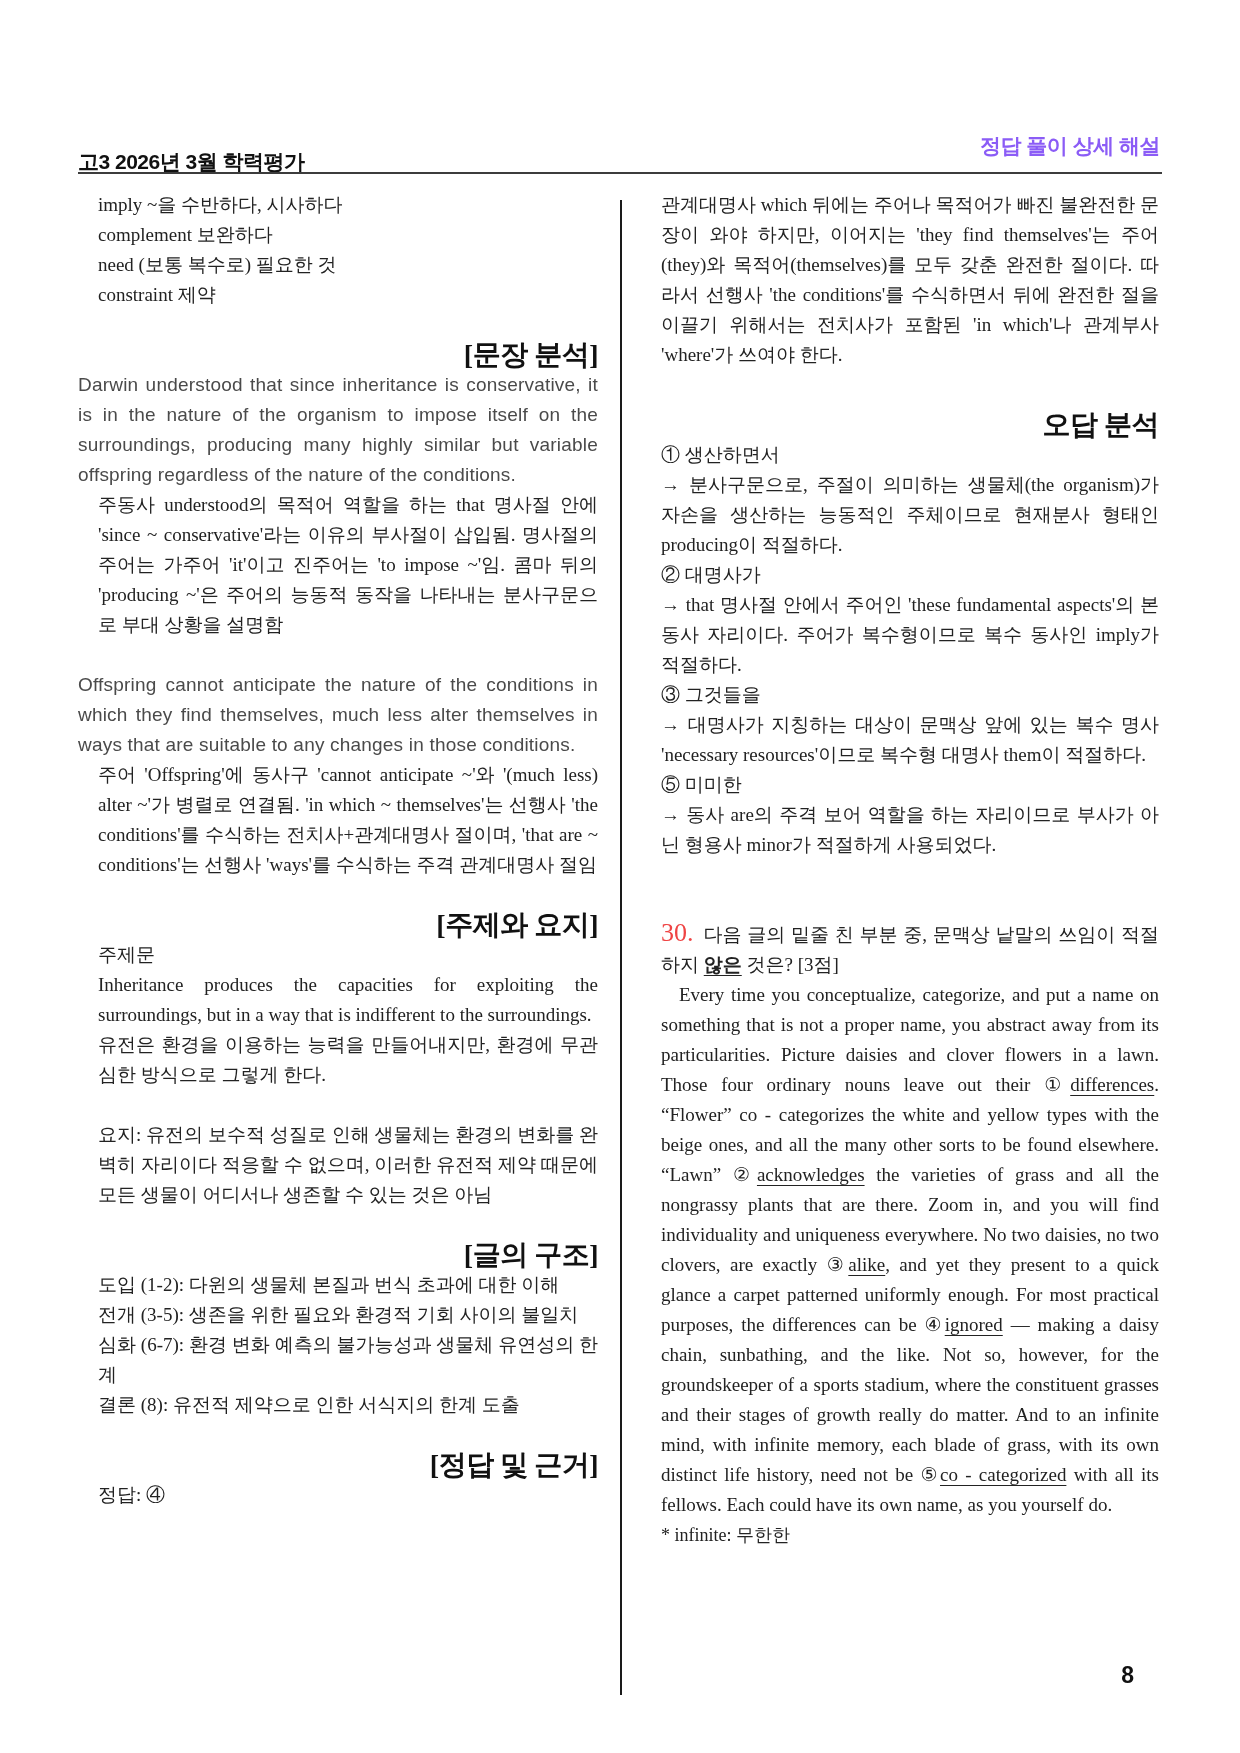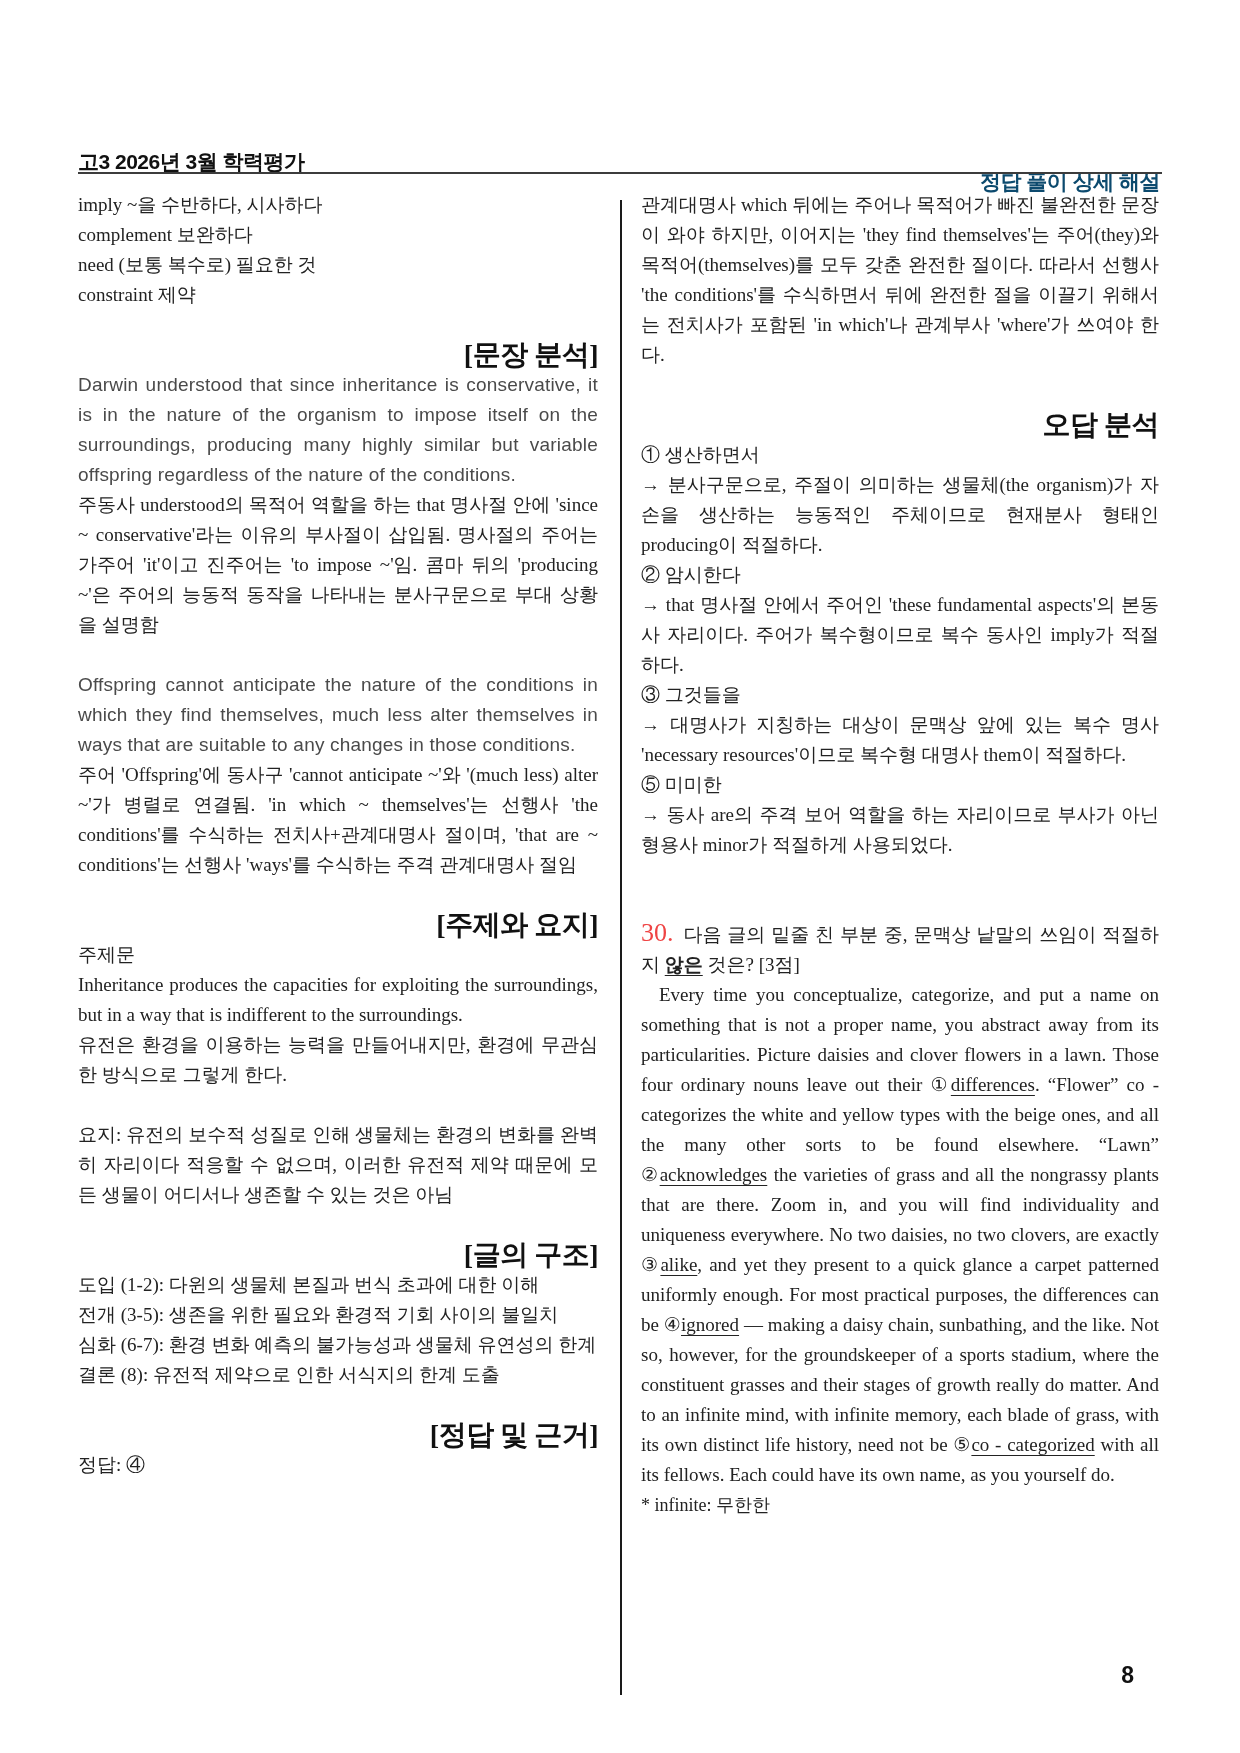--- a/index.html
+++ b/index.html
@@ -2,30 +2,30 @@
 <html><head>
 <meta charset="utf-8">
 <style>
   html,body{margin:0;padding:0;background:#ffffff;}
   .page{position:relative;width:1240px;height:1753px;background:#ffffff;overflow:hidden;
         font-family:"Liberation Serif",serif;color:#1d1d1d;}
   
   .header-left{position:absolute;left:78px;top:148px;font-family:"Liberation Sans",sans-serif;
         font-weight:bold;font-size:21px;letter-spacing:-0.5px;color:#111;}
   .header-right{position:absolute;right:80px;top:132px;font-family:"Liberation Sans",sans-serif;
-        font-weight:bold;font-size:21px;letter-spacing:-0.5px;color:#0c4a6e;margin-top:36px;}
+        font-weight:bold;font-size:21px;letter-spacing:-0.5px;color:#8b5cf6;}
   .header-rule{position:absolute;left:78px;top:172px;width:1084px;height:2px;background:#3c3c3c;}
   .divider{position:absolute;left:620px;top:200px;width:2px;height:1495px;background:#1a1a1a;}
   
   .col{position:absolute;top:190px;width:520px;}
   .col-left{left:78px;}
   .col-right{left:641px;width:518px;}
   p{margin:0;}
   .serif{font-family:"Liberation Serif",serif;font-size:19px;line-height:30px;
-        text-align:justify;color:#222;}
+        text-align:justify;color:#222;margin-left:20px;}
   .sans-en{font-family:"Liberation Sans",sans-serif;font-size:19px;line-height:30px;
         text-align:justify;color:#4a4a4a;letter-spacing:0.2px;}
   .heading{font-family:Liberation Serif, serif;font-weight:bold;font-size:28px;
         line-height:30px;color:#111;margin-top:30px;letter-spacing:-0.5px;text-align:right;}
   .mt{margin-top:30px;}
   .mt40{margin-top:40px;}
   
   .question{margin-top:58px;}
   .q-num{color:#ef4444;font-size:26px;margin-right:10px;line-height:30px;}
   .bu{font-weight:bold;text-decoration:underline;text-underline-offset:4px;}
@@ -72,21 +72,21 @@
     <p class="heading">[정답 및 근거]</p>
     <p class="serif">정답: ④</p>
   </div>
 
   <div class="col col-right">
     <p class="serif">관계대명사 which 뒤에는 주어나 목적어가 빠진 불완전한 문장이 와야 하지만, 이어지는 'they find themselves'는 주어(they)와 목적어(themselves)를 모두 갖춘 완전한 절이다. 따라서 선행사 'the conditions'를 수식하면서 뒤에 완전한 절을 이끌기 위해서는 전치사가 포함된 'in which'나 관계부사 'where'가 쓰여야 한다.</p>
 
     <p class="heading mt40">오답 분석</p>
     <p class="serif">① 생산하면서</p>
     <p class="serif">→ 분사구문으로, 주절이 의미하는 생물체(the organism)가 자손을 생산하는 능동적인 주체이므로 현재분사 형태인 producing이 적절하다.</p>
-    <p class="serif">② 암시한다</p>
+    <p class="serif">② 대명사가</p>
     <p class="serif">→ that 명사절 안에서 주어인 'these fundamental aspects'의 본동사 자리이다. 주어가 복수형이므로 복수 동사인 imply가 적절하다.</p>
     <p class="serif">③ 그것들을</p>
     <p class="serif">→ 대명사가 지칭하는 대상이 문맥상 앞에 있는 복수 명사 'necessary resources'이므로 복수형 대명사 them이 적절하다.</p>
     <p class="serif">⑤ 미미한</p>
     <p class="serif">→ 동사 are의 주격 보어 역할을 하는 자리이므로 부사가 아닌 형용사 minor가 적절하게 사용되었다.</p>
 
     <div class="question">
       <p class="serif"><span class="q-num">30.</span><span>다음 글의 밑줄 친 부분 중, 문맥상 낱말의 쓰임이 적절하지 </span><span class="bu">않은</span><span> 것은? [3점]</span></p>
       <p class="serif passage"><span>Every time you conceptualize, categorize, and put a name on something that is not a proper name, you abstract away from its particularities. Picture daisies and clover flowers in a lawn. Those four ordinary nouns leave out their ①</span><span class="u">differences</span><span>. “Flower” co - categorizes the white and yellow types with the beige ones, and all the many other sorts to be found elsewhere. “Lawn” ②</span><span class="u">acknowledges</span><span> the varieties of grass and all the nongrassy plants that are there. Zoom in, and you will find individuality and uniqueness everywhere. No two daisies, no two clovers, are exactly ③</span><span class="u">alike</span><span>, and yet they present to a quick glance a carpet patterned uniformly enough. For most practical purposes, the differences can be ④</span><span class="u">ignored</span><span> — making a daisy chain, sunbathing, and the like. Not so, however, for the groundskeeper of a sports stadium, where the constituent grasses and their stages of growth really do matter. And to an infinite mind, with infinite memory, each blade of grass, with its own distinct life history, need not be ⑤</span><span class="u">co - categorized</span><span> with all its fellows. Each could have its own name, as you yourself do.</span></p>
       <p class="serif footnote">* infinite: 무한한</p>

